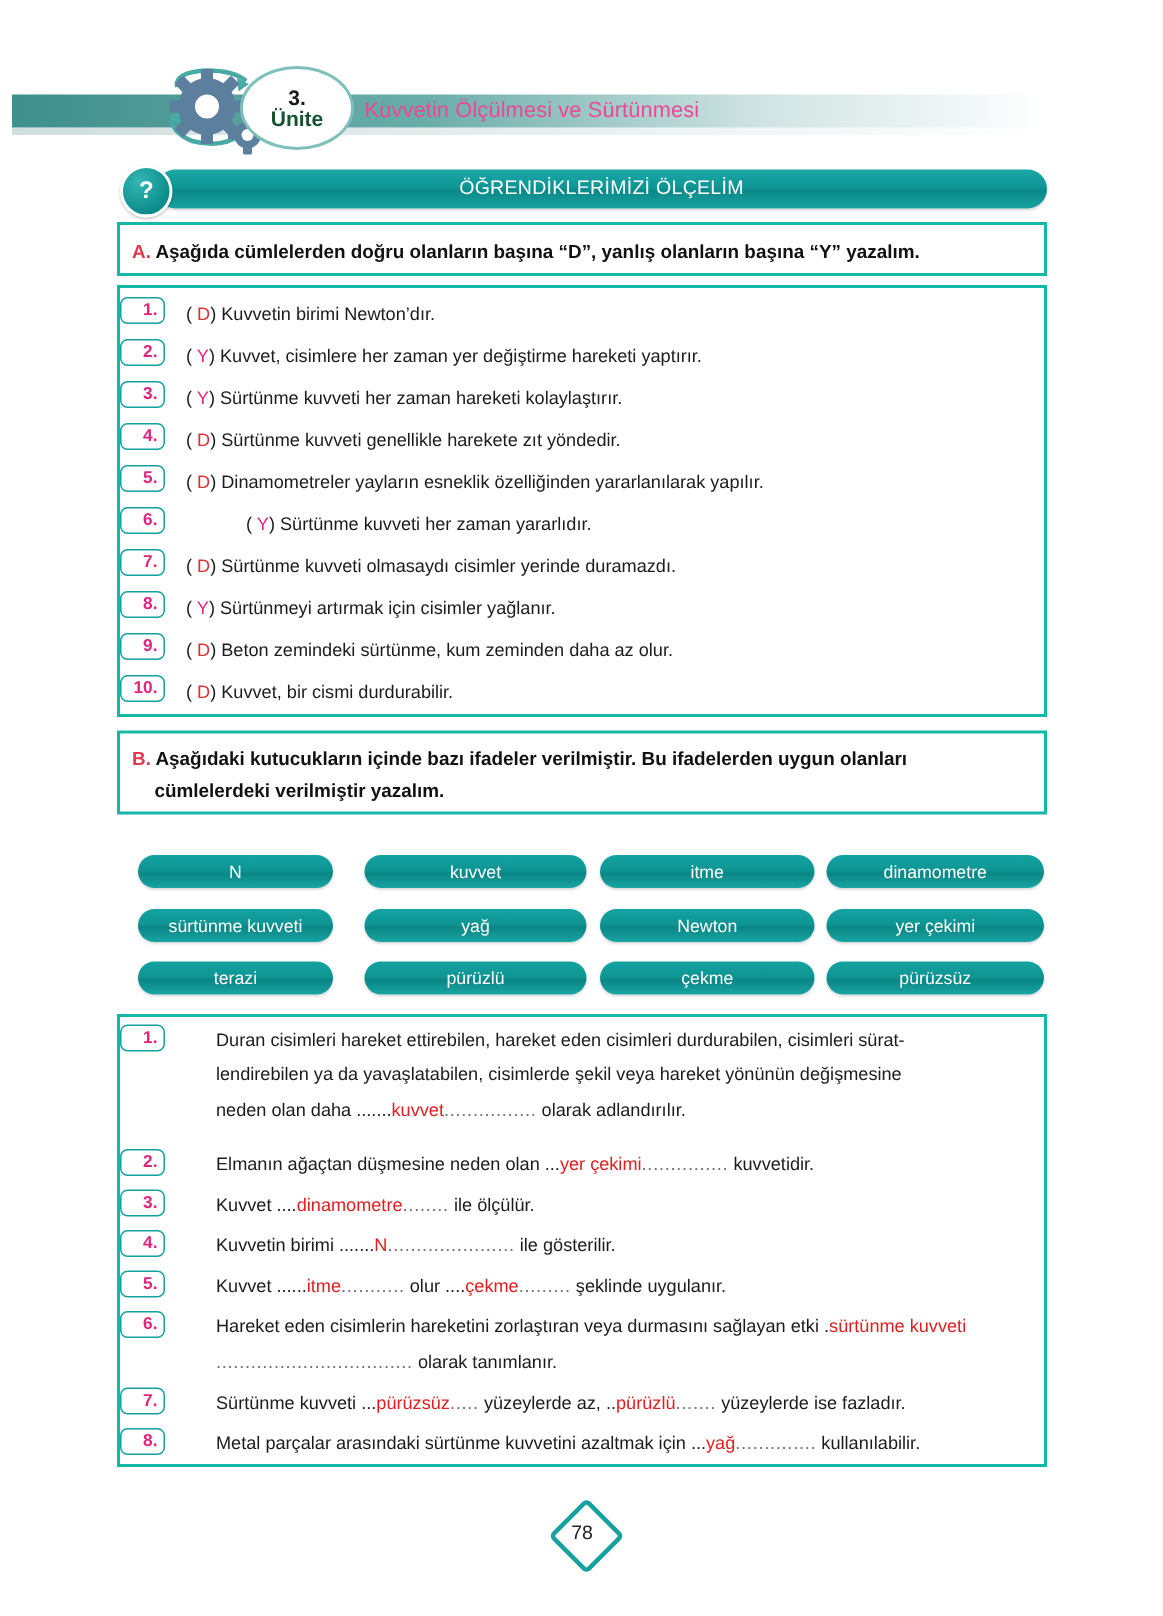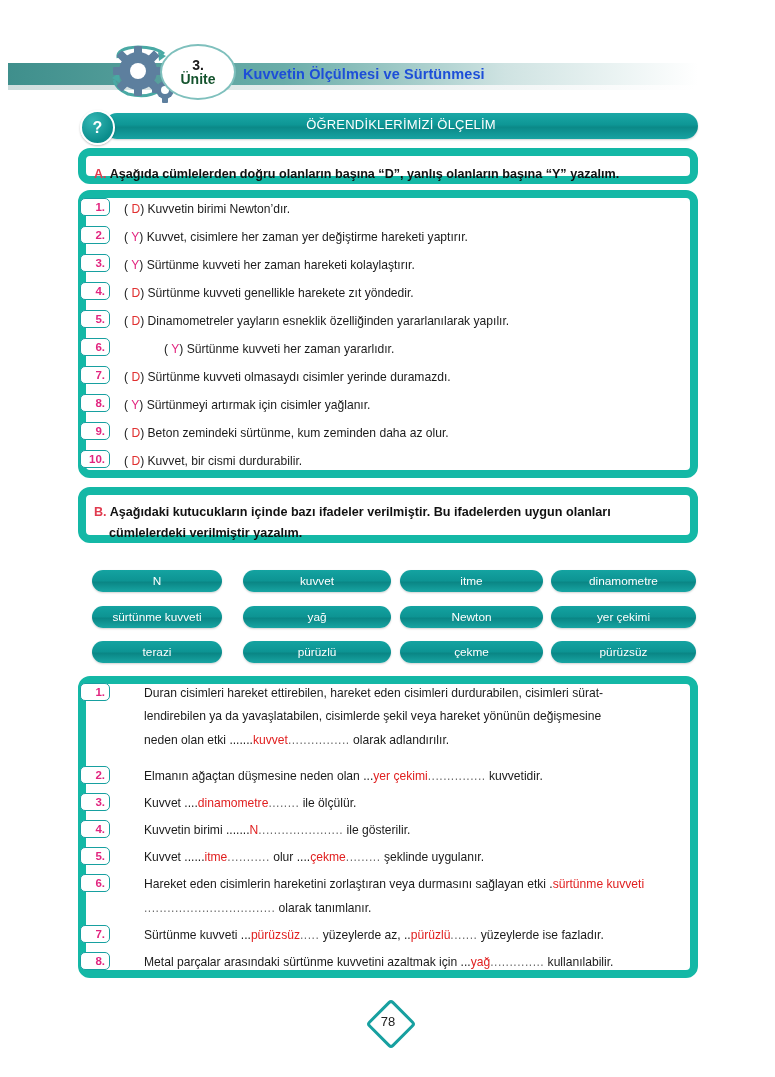--- a/index.html
+++ b/index.html
@@ -30,21 +30,21 @@
     position:absolute;left:52px;top:6px;width:72px;height:52px;
     border:2px solid #7fc0bd;border-radius:50%;
     background:#ffffff;
     display:flex;flex-direction:column;align-items:center;justify-content:center;
     line-height:1.02;
   }
   .unit-oval .u1{font-size:14px;font-weight:bold;color:#1a1a1a;}
   .unit-oval .u2{font-size:14px;font-weight:bold;color:#14532d;}
   .unit-title{
     position:absolute;left:243px;top:10px;
-    font-size:14.5px;font-weight:bold;color:#1d4ed8;letter-spacing:.1px;
+    font-size:14.5px;font-weight:normal;color:#ec4899;letter-spacing:.1px;
   }
 
   
   .banner-wrap{position:absolute;left:78px;top:113px;width:620px;height:26px;}
   .banner{
     position:absolute;left:26px;top:0;width:594px;height:26px;
     border-radius:13px;
     background:linear-gradient(to bottom,#1ba8a6 0%,#0e9695 45%,#0b8988 55%,#17a3a2 100%);
     box-shadow:0 1px 2px rgba(0,0,0,.18);
   }
@@ -57,22 +57,22 @@
     background:radial-gradient(circle at 35% 30%,#34b7b4,#0b8d8c 70%);
     border:2px solid #ffffff;
     box-shadow:0 1px 2px rgba(0,0,0,.25);
     display:flex;align-items:center;justify-content:center;
   }
   .q-badge span{color:#ffffff;font-size:16px;font-weight:bold;line-height:1;}
 
   
   .tbox{
     position:absolute;
-    border:8px solid #14b8a6;
-    border-radius:12px;
+    border:2px solid #14b8a6;
+    border-radius:0;
     background:#ffffff;
     box-sizing:border-box;
   }
 
   .sec-head{
     position:absolute;
     font-size:12.6px;font-weight:bold;color:#111;
     line-height:1.45;
   }
   .sec-letter{color:#e03a4e;font-weight:bold;}
@@ -268,21 +268,21 @@
     <div class="pill" style="left: 551px; top: 641px; width: 145px;">pürüzsüz</div>
   </div>
 
 <div class="tbox" style="left:78px;top:676px;width:620px;height:302px;"></div>
 <div id="b-rows">
     <div class="numtab" style="left: 80px; top: 683px;">
       <span>1.</span>
     </div>
     <div class="frow" style="left: 124px; top: 684px; width: 565px;"><span>Duran cisimleri hareket ettirebilen, hareket eden cisimleri durdurabilen, cisimleri sürat-</span></div>
     <div class="frow" style="left: 124px; top: 707px; width: 565px;"><span>lendirebilen ya da yavaşlatabilen, cisimlerde şekil veya hareket yönünün değişmesine</span></div>
-    <div class="frow" style="left: 124px; top: 731px; width: 565px;"><span>neden olan etki .......</span><span class="blank">kuvvet</span><span class="dots">................</span><span> olarak adlandırılır.</span></div>
+    <div class="frow" style="left: 124px; top: 731px; width: 565px;"><span>neden olan daha .......</span><span class="blank">kuvvet</span><span class="dots">................</span><span> olarak adlandırılır.</span></div>
     <div class="numtab" style="left: 80px; top: 766px;">
       <span>2.</span>
     </div>
     <div class="frow" style="left: 124px; top: 767px;"><span>Elmanın ağaçtan düşmesine neden olan ...</span><span class="blank">yer çekimi</span><span class="dots">...............</span><span> kuvvetidir.</span></div>
     <div class="numtab" style="left: 80px; top: 793px;">
       <span>3.</span>
     </div>
     <div class="frow" style="left: 124px; top: 794px;"><span>Kuvvet ....</span><span class="blank">dinamometre</span><span class="dots">........</span><span> ile ölçülür.</span></div>
     <div class="numtab" style="left: 80px; top: 820px;">
       <span>4.</span>

